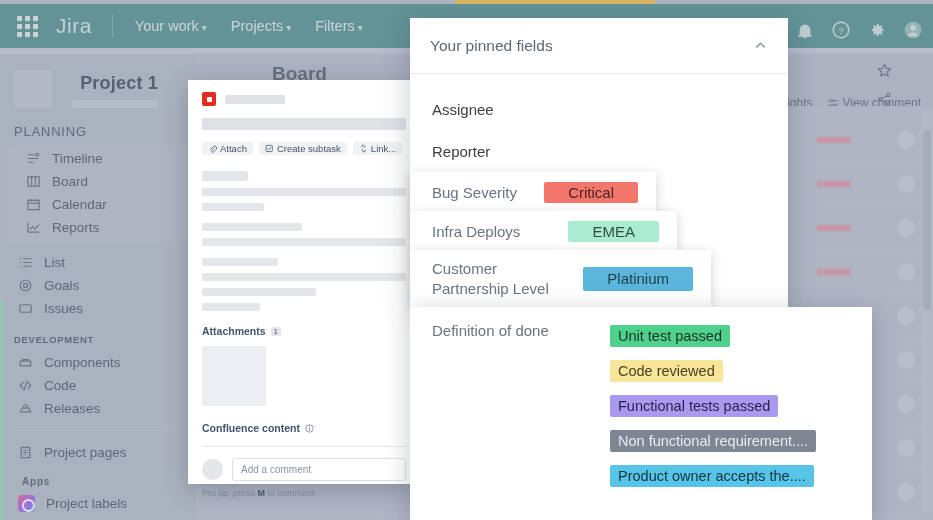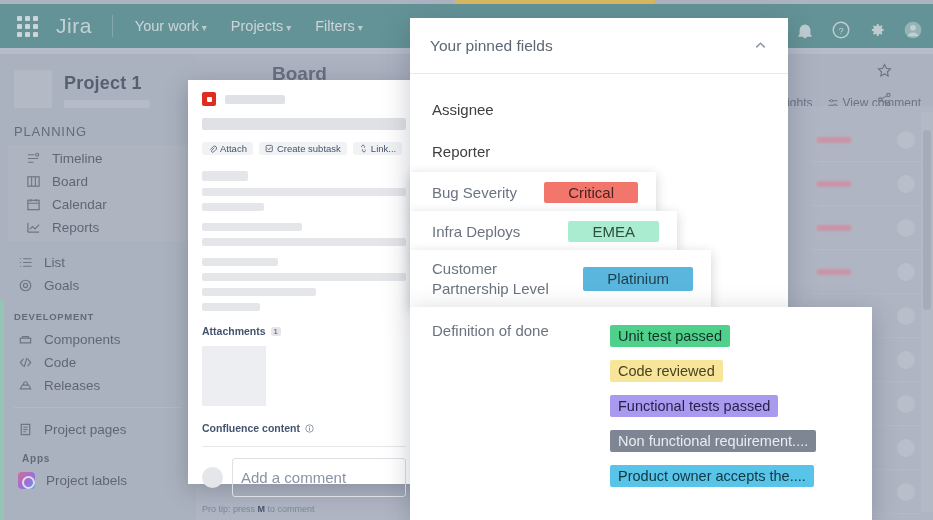--- a/index.html
+++ b/index.html
@@ -52,21 +52,21 @@
     position: absolute; left: 0; top: 300px; width: 4px; height: 220px;
     background: #8fe3b4; opacity: .75;
   }
 
   
   .sidebar {
     position: absolute; left: 0; top: 54px; width: 196px; height: 466px;
     background: #b7bdc9;
     padding: 10px 0 0 0;
   }
-  .proj-head { display: flex; align-items: center; padding: 6px 14px 0 14px; gap: 12px; }
+  .proj-head { display: flex; align-items: center; padding: 6px 14px 0 14px; gap: 20px; text-align: right; }
   .proj-avatar { width: 38px; height: 38px; background: #c3c8d3; border-radius: 3px; flex: none; }
   .proj-meta { padding-top: 2px; }
   .proj-title { font-size: 18px; color: #3f4757; font-weight: 600; letter-spacing: .2px; }
   .proj-sub { margin-top: 6px; width: 86px; height: 8px; background: #c6cbd6; border-radius: 2px; }
 
   .sec-label {
     font-size: 13px; color: #4e5666; letter-spacing: .8px; padding: 16px 14px 6px 14px;
   }
   .sec-label.small { font-size: 9.5px; font-weight: 700; letter-spacing: .7px; padding-top: 14px; }
   .sec-label.apps { font-size: 10px; font-weight: 700; padding: 12px 14px 4px 22px; }
@@ -145,22 +145,22 @@
   }
   .im-btn .gi { width: 9px; height: 9px; flex: none; }
   .im-body { padding: 12px 14px 0 14px; }
   .sk { height: 8px; background: #e4e6ea; border-radius: 2px; margin-bottom: 7px; }
   .im-label { font-size: 10.5px; font-weight: 700; color: #44546f; display:flex; align-items:center; gap:5px; }
   .im-thumb { width: 64px; height: 60px; background: #eceef1; margin-top: 9px; }
   .im-rule { height: 1px; background: #e4e6ea; margin: 12px 14px 0 14px; }
   .im-comment { display: flex; align-items: center; gap: 9px; padding: 11px 14px 0 14px; }
   .im-avatar { width: 21px; height: 21px; border-radius: 50%; background: #e4e6ea; flex: none; }
   .im-input {
-    flex: 1; height: 39px; border: 1px solid #dcdfe4; border-radius: 3px;
-    display: flex; align-items: center; padding: 0 8px; font-size: 15px; color: #8993a4;
+    flex: 1; height: 23px; border: 1px solid #dcdfe4; border-radius: 3px;
+    display: flex; align-items: center; padding: 0 8px; font-size: 10px; color: #8993a4;
   }
   .im-tip { font-size: 9px; color: #7a8699; padding: 7px 14px 0 14px; }
   .im-tip b { color: #44546f; }
 
   
   .pinned {
     position: absolute; left: 410px; top: 18px; width: 378px; height: 290px;
     background: #fff; box-shadow: 0 8px 26px rgba(40,48,66,.26);
   }
   .pin-head {
@@ -313,20 +313,26 @@
             <path stroke="#49505f" stroke-width="1.3" d="M6 4h8M6 8h8M6 12h8M2.6 4h.1M2.6 8h.1M2.6 12h.1" stroke-linecap="round"></path>
           </svg>
       <span>List</span>
     </div>
     <div class="nav-row">
       <svg class="ic" viewBox="0 0 16 16">
             <circle cx="8" cy="8" r="5.6" fill="none" stroke="#49505f" stroke-width="1.3"></circle>
             <circle cx="8" cy="8" r="2.2" fill="none" stroke="#49505f" stroke-width="1.3"></circle>
           </svg>
       <span>Goals</span>
+    </div>
+    <div class="nav-row">
+      <svg class="ic" viewBox="0 0 16 16">
+            <rect x="2" y="4" width="12" height="8" rx="1.4" fill="none" stroke="#49505f" stroke-width="1.3"></rect>
+          </svg>
+      <span>Issues</span>
     </div>
 
     <div class="sec-label small">DEVELOPMENT</div>
     <div class="nav-row">
       <svg class="ic" viewBox="0 0 16 16">
             <path fill="none" stroke="#49505f" stroke-width="1.3" d="M2.5 6.5h11v5h-11z"></path>
             <path fill="none" stroke="#49505f" stroke-width="1.3" d="M5 6.5V5h6v1.5"></path>
           </svg>
       <span>Components</span>
     </div>

